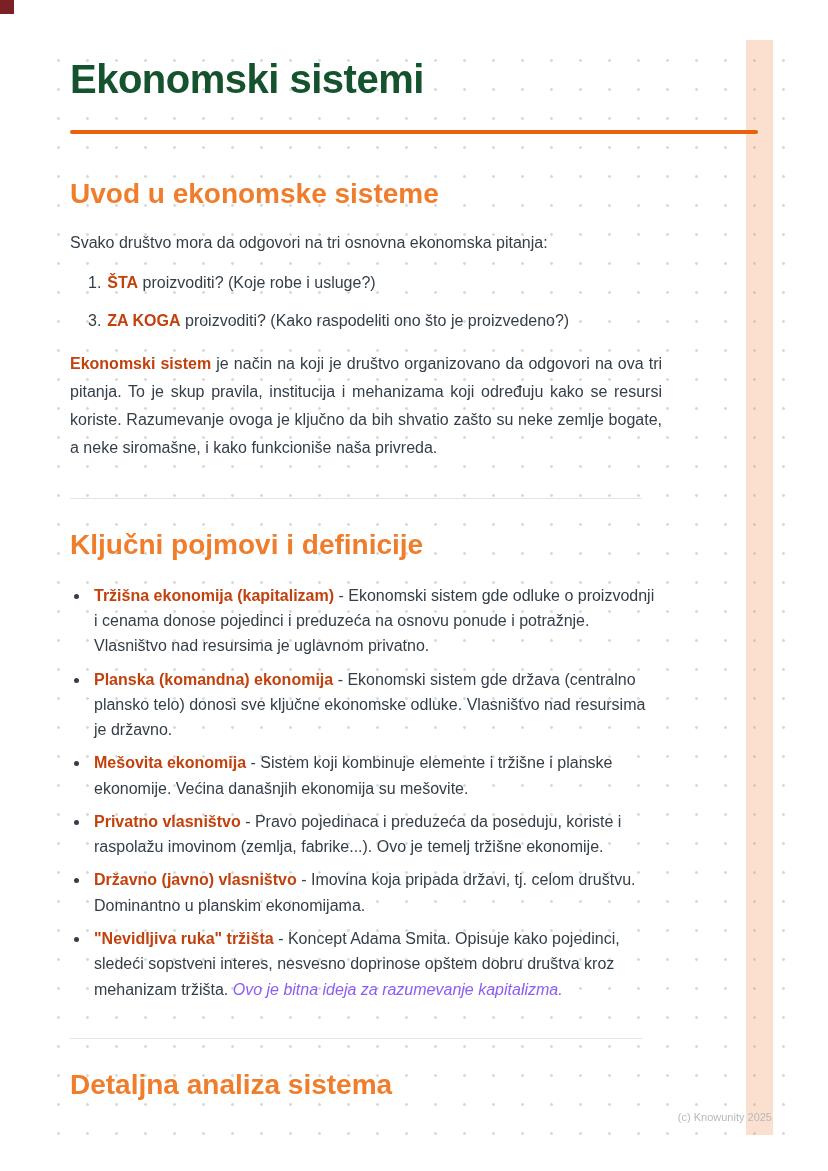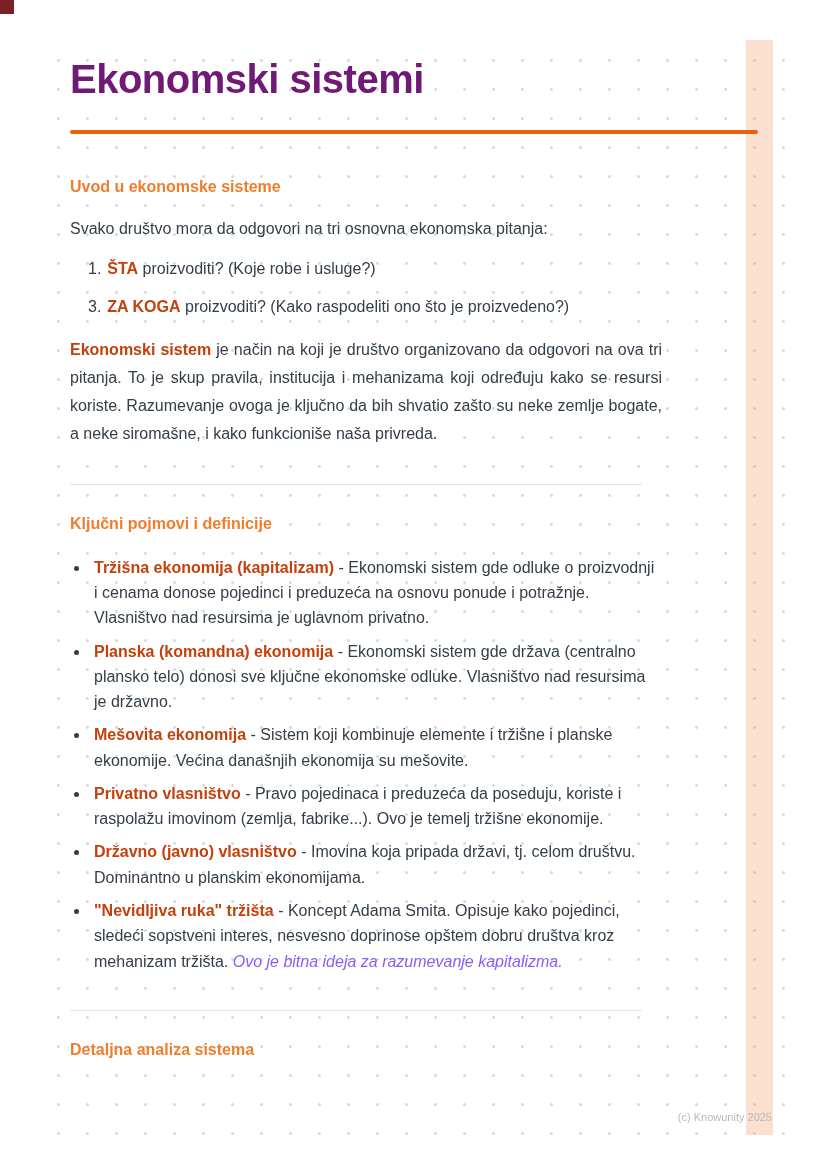--- a/index.html
+++ b/index.html
@@ -47,35 +47,35 @@
     width: 592px;
     z-index: 2;
     color: #343e48;
     font-size: 16px;
   }
 
   h1 {
     font-size: 40px;
     line-height: 1.15;
     font-weight: 800;
-    color: #701a75;
+    color: #14532d;
     letter-spacing: -0.5px;
     margin-bottom: 28px;
   }
 
   .title-rule {
     width: 688px;
     height: 4px;
     background: #e8610d;
     border-radius: 2px;
     margin-bottom: 44px;
   }
 
   h2 {
-    font-size: 16px;
+    font-size: 28px;
     font-weight: 700;
     color: #ef7d2b;
     margin-bottom: 20px;
   }
 
   p.lead { line-height: 1.6; margin-bottom: 10px; }
 
   ol.questions {
     list-style: none;
     margin: 14px 0 6px 18px;

